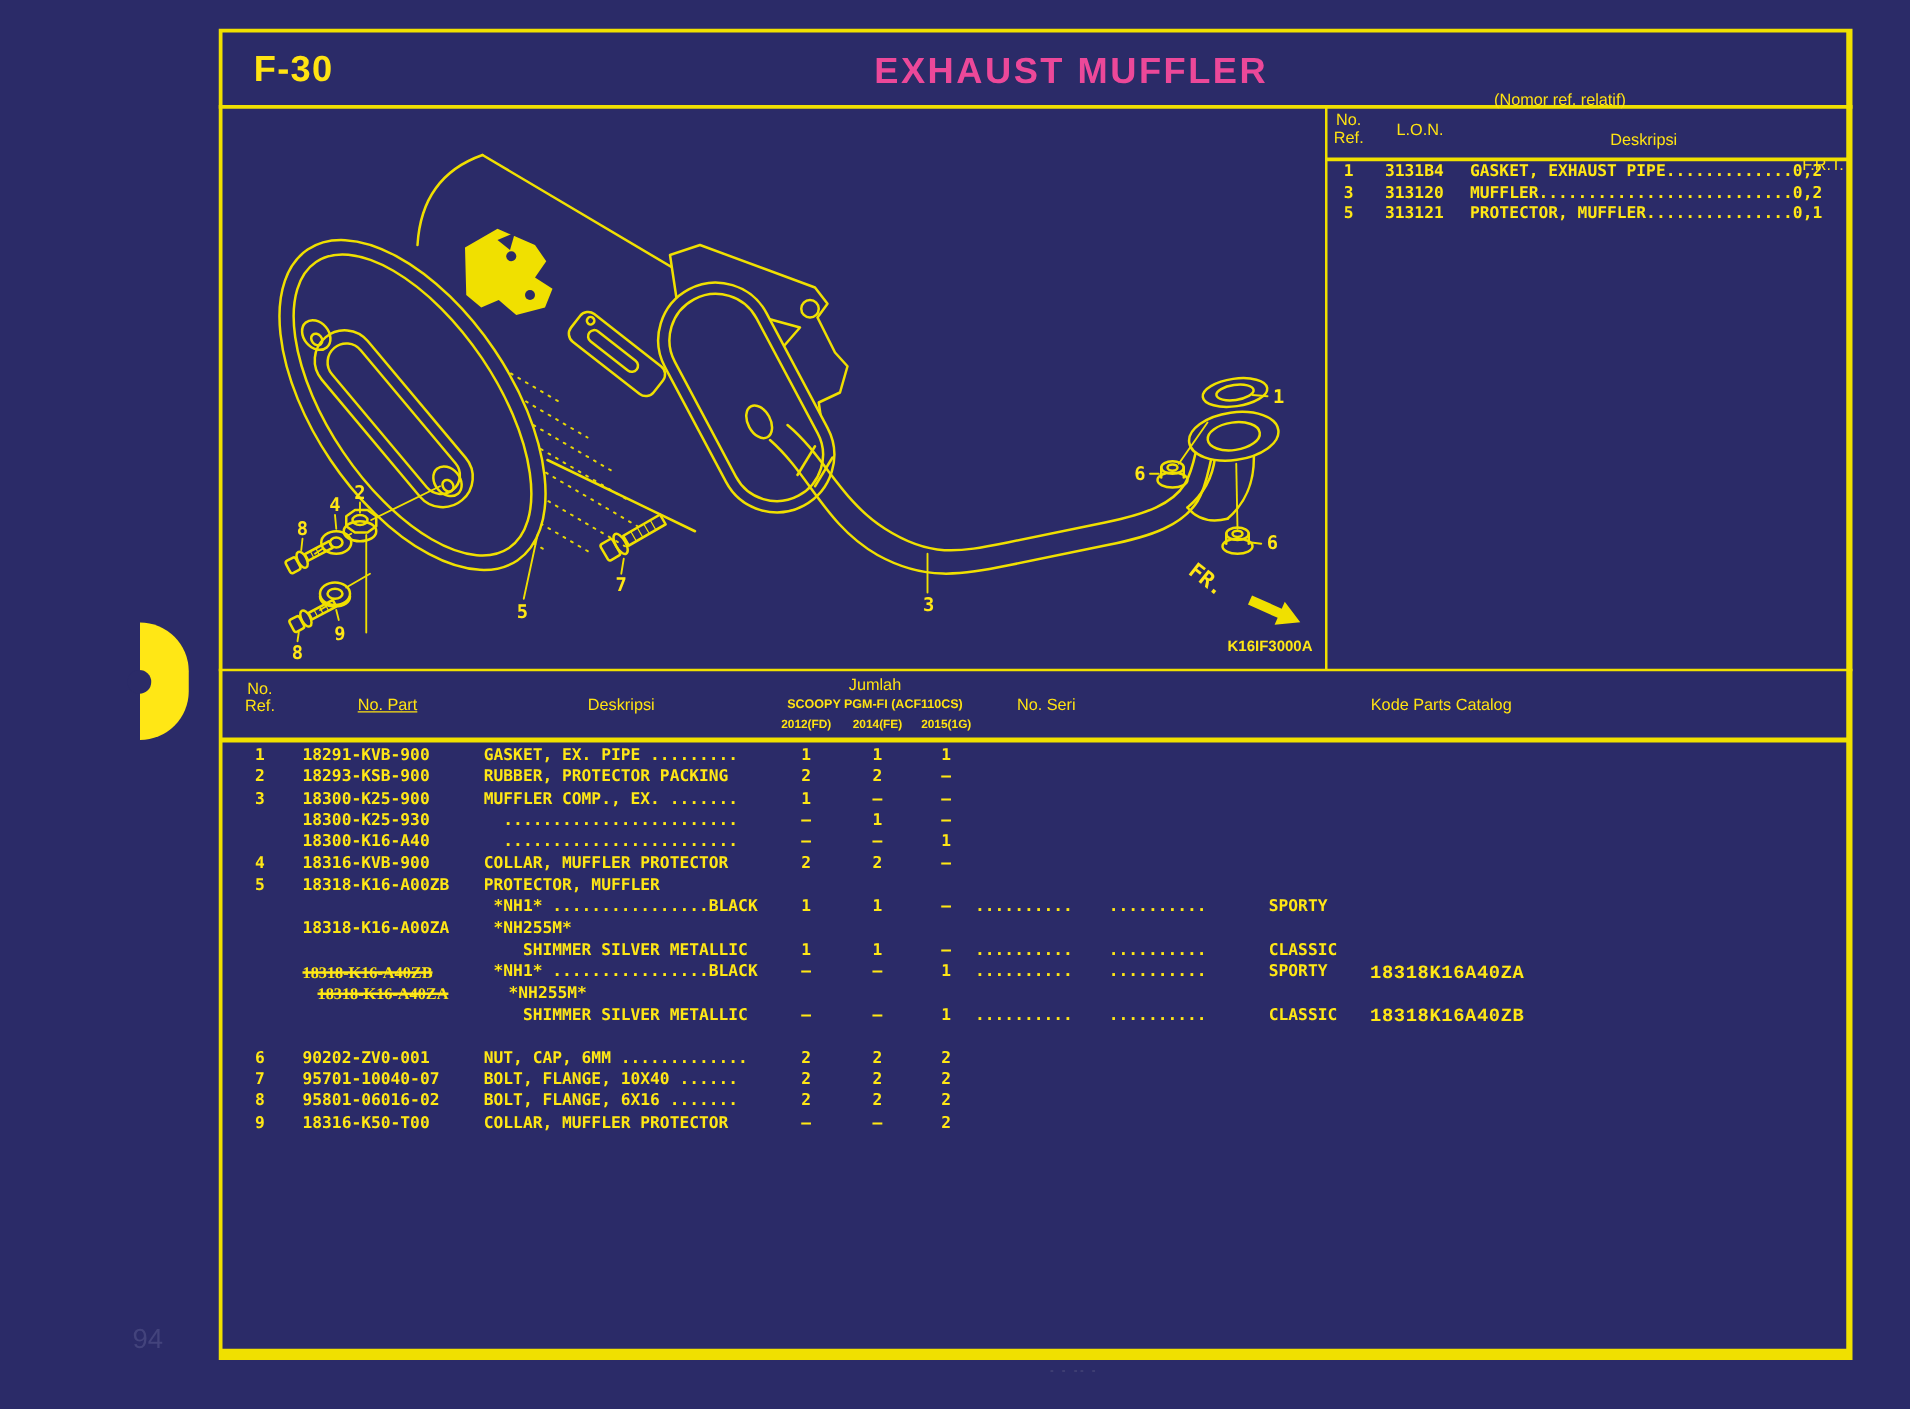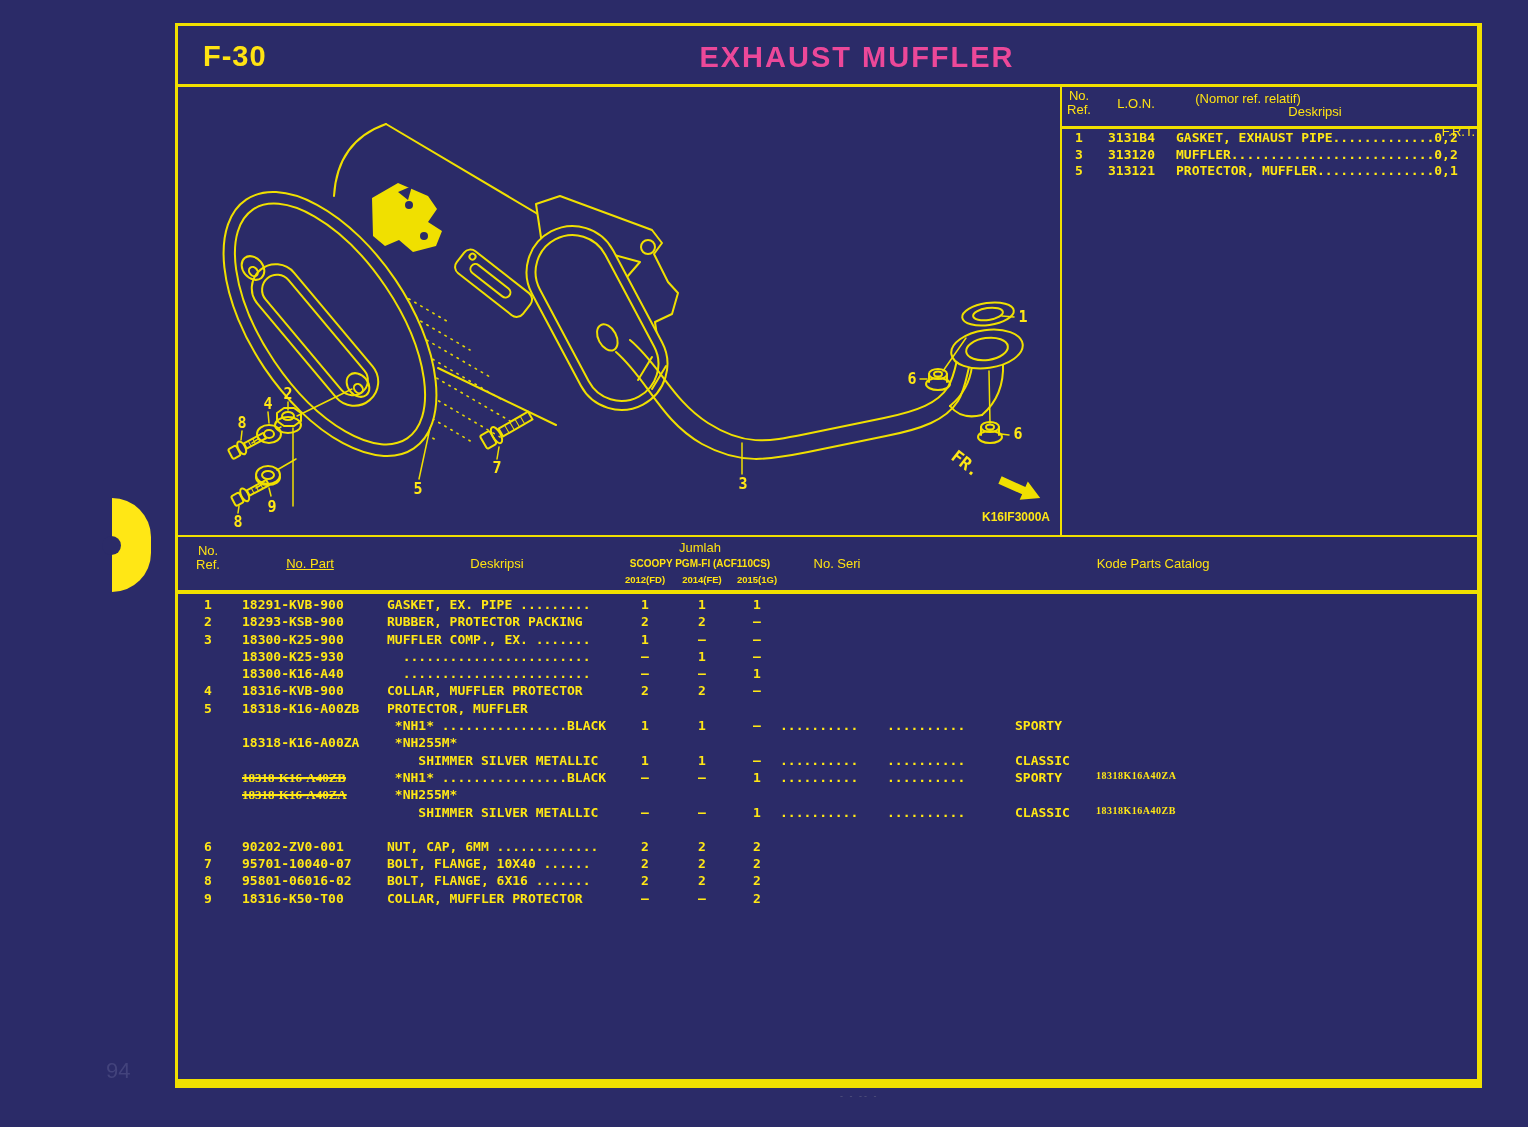--- a/index.html
+++ b/index.html
@@ -30,21 +30,21 @@
   
   .prow{position:absolute;left:175px;width:1307px;height:17px;}
   .prow .cell{position:absolute;top:0;}
   .c-ref{left:10px;width:46px;text-align:center;}
   .c-part{left:67px;}
   .c-desc{left:212px;}
   .c-q{width:40px;text-align:center;}
   .c-q0{left:450px;} .c-q1{left:507px;} .c-q2{left:562px;}
   .c-s0{left:605px;} .c-s1{left:712px;}
   .c-kode{left:840px;}
-  .c-code{left:921px;font-family:Liberation Serif, serif;font-weight:bold;font-size:10px;letter-spacing:.5px;color:#ffe715;}
+  .c-code{left:921px;font-family:Liberation Mono, monospace;font-weight:bold;font-size:15px;letter-spacing:.5px;color:#ffe715;}
   .strike{text-decoration:line-through;text-decoration-thickness:2px;font-family:Liberation Serif, serif;}
   
   .page-curl{
     left:112px;top:498px;width:39px;height:94px;background:#ffe715;
     border-radius:0 47px 47px 0;
   }
   .page-curl::after{
     content:"";position:absolute;left:-10px;top:38px;width:19px;height:19px;
     border-radius:50%;background:#2b2b68;
   }
@@ -61,21 +61,21 @@
 <div class="abs page-code">F-30</div>
 <div class="abs page-title">EXHAUST MUFFLER</div>
 <div class="abs rule" style="left:175px;top:84px;width:1307px;height:3px;"></div>
 
 <div class="abs rule" style="left:1060px;top:86px;width:2px;height:450px;"></div>
 <div class="abs hdr" style="left:1060px;top:89px;width:38px;">
   <div>No.</div>
   <div>Ref.</div>
 </div>
 <div class="abs hdr" style="left:1100px;top:97px;width:72px;">L.O.N.</div>
-<div class="abs hdr" style="left:1183px;top:92px;width:130px;">(Nomor ref. relatif)</div>
+<div class="abs hdr" style="left:1183px;top:73px;width:130px;">(Nomor ref. relatif)</div>
 <div class="abs hdr" style="left:1255px;top:105px;width:120px;">Deskripsi</div>
 <div class="abs hdr" style="left:1405px;top:97px;width:70px;text-align:right;margin-top:28px;">F.R.T.</div>
 <div class="abs rule" style="left:1061px;top:126px;width:419px;height:3px;"></div>
 <div id="frt-rows">
     <div class="frow" style="top: 130px;">
       <span class="cell mono f-ref">1</span>
       <span class="cell mono f-lon">3131B4</span>
       <span class="cell mono f-desc">GASKET, EXHAUST PIPE.............0,2</span>
     </div>
     <div class="frow" style="top: 146.5px;">
@@ -358,21 +358,21 @@
       <span class="cell mono c-part strike">18318-K16-A40ZB</span>
       <span class="cell mono c-desc"> *NH1* ................BLACK</span>
       <span class="cell mono c-q c-q0">–</span>
       <span class="cell mono c-q c-q1">–</span>
       <span class="cell mono c-q c-q2">1</span>
       <span class="cell mono c-s0">..........</span>
       <span class="cell mono c-s1">..........</span>
       <span class="cell mono c-kode">SPORTY</span>
       <span class="cell mono c-code">18318K16A40ZA</span>
     </div>
-    <div class="prow" style="top: 787px;">
+    <div class="prow" style="top: 787px; margin-left: 12px;">
       <span class="cell mono c-part strike">18318-K16-A40ZA</span>
       <span class="cell mono c-desc"> *NH255M*</span>
     </div>
     <div class="prow" style="top: 805px;">
       <span class="cell mono c-desc">    SHIMMER SILVER METALLIC</span>
       <span class="cell mono c-q c-q0">–</span>
       <span class="cell mono c-q c-q1">–</span>
       <span class="cell mono c-q c-q2">1</span>
       <span class="cell mono c-s0">..........</span>
       <span class="cell mono c-s1">..........</span>

